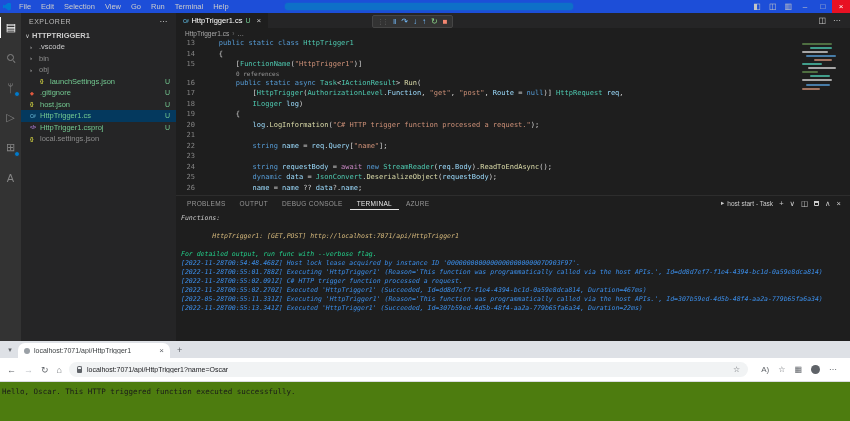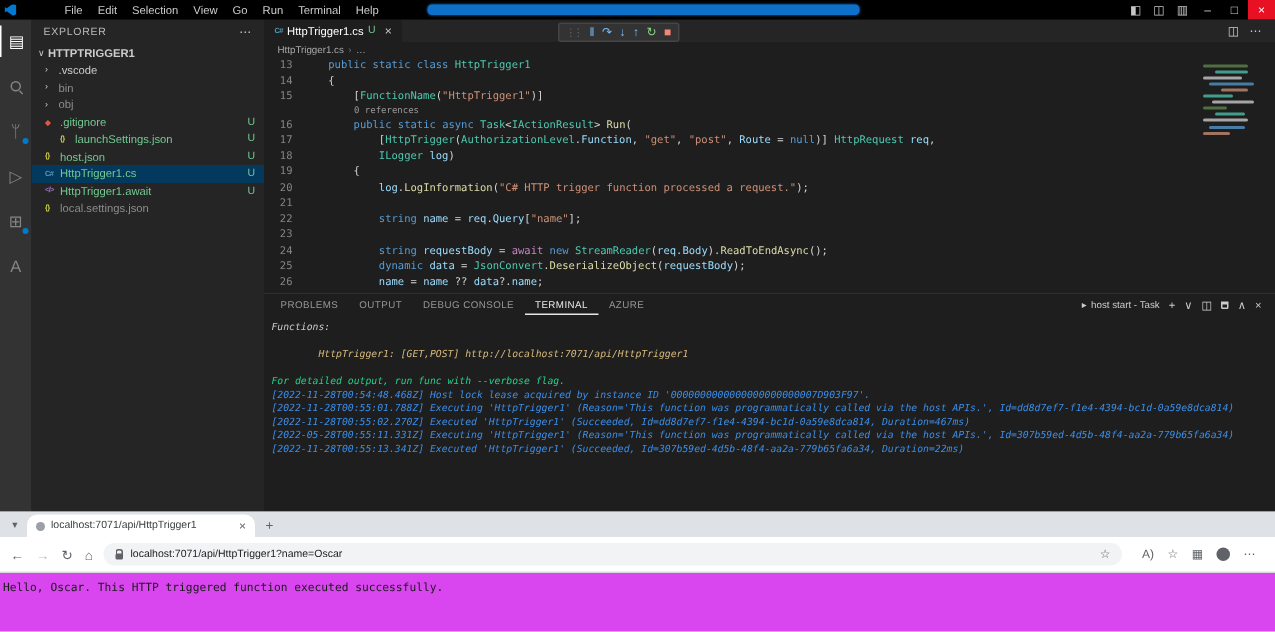--- a/index.html
+++ b/index.html
@@ -1,21 +1,21 @@
 <!DOCTYPE html>
 <html><head>
 <meta charset="utf-8">
 <style>
   *{margin:0;padding:0;box-sizing:border-box;}
   html,body{width:850px;height:421px;overflow:hidden;background:#fff;font-family:"Liberation Sans",sans-serif;}
   #root{position:relative;width:850px;height:421px;}
 
   
   .vscode{position:absolute;top:0;left:0;width:850px;height:341px;background:#1e1e1e;display:flex;flex-direction:column;}
-  .titlebar{flex:0 0 13px;height:13px;background:#000000;display:flex;align-items:center;position:relative;z-index:6;gap:24px;}
+  .titlebar{flex:0 0 13px;height:13px;background:#1d4ed8;display:flex;align-items:center;position:relative;z-index:6;}
   .vscode-logo{width:14px;height:13px;display:flex;align-items:center;justify-content:center;}
   .logo-glyph{width:8px;height:8px;background:#0078d4;clip-path:polygon(70% 0,100% 12%,100% 88%,70% 100%,18% 62%,0 74%,0 26%,18% 38%);}
   .menubar{display:flex;align-items:center;}
   .menu-item{font-size:7.5px;color:#cccccc;padding:0 5px;cursor:default;}
   .title-progress{position:absolute;left:285px;top:3px;width:288px;height:7px;border-radius:3px;background:#0e70c8;box-shadow:0 0 2px #0e70c8;}
   .titlebar-right{margin-left:auto;display:flex;align-items:center;height:13px;}
   .layout-btn{color:#c5c5c5;font-size:8px;padding:0 4px;line-height:13px;}
   .win-btn{width:18px;height:13px;display:flex;align-items:center;justify-content:center;color:#cccccc;font-size:8px;}
   .win-btn.close{background:#e81123;color:#ffffff;}
 
@@ -92,21 +92,21 @@
   .bnav{display:flex;align-items:center;gap:8px;}
   .nav-btn{color:#5f6368;font-size:9px;}
   .nav-btn.disabled{color:#bdc1c6;}
   .addrbar{flex:1;height:15px;background:#f1f3f4;border-radius:8px;display:flex;align-items:center;padding:0 8px;gap:5px;font-size:7px;color:#202124;min-width:0;}
   .addrbar .url{flex:1;white-space:nowrap;overflow:hidden;}
   .addrbar .star{color:#5f6368;font-size:8px;}
   .lock{display:inline-block;width:5px;height:4px;background:#5f6368;border-radius:1px;position:relative;margin-top:2px;flex:0 0 5px;}
   .lock::before{content:"";position:absolute;top:-3px;left:0px;width:3px;height:3px;border:1px solid #5f6368;border-bottom:none;border-radius:2px 2px 0 0;}
   .bright{display:flex;align-items:center;gap:9px;padding:0 6px;color:#5f6368;font-size:8px;}
   .avatar{width:9px;height:9px;border-radius:50%;background:#5f6368;display:inline-block;}
-  .bcontent{flex:1;background:#d946ef;padding:5px 0 0 2px;font-family:"DejaVu Sans Mono","Liberation Mono",monospace;font-size:7.5px;color:#1a1a1a;}
+  .bcontent{flex:1;background:#4d7c0f;padding:5px 0 0 2px;font-family:"DejaVu Sans Mono","Liberation Mono",monospace;font-size:7.5px;color:#1a1a1a;}
 </style>
 </head>
 <body>
 
 <div id="root">
 
   <div class="vscode">
     <div class="titlebar">
       <div class="vscode-logo">
           <span class="logo-glyph"></span>
@@ -169,43 +169,43 @@
               <span class="label">.vscode</span>
             </div>
             <div class="tree-row dim">
               <span class="chev">›</span>
               <span class="label">bin</span>
             </div>
             <div class="tree-row dim">
               <span class="chev">›</span>
               <span class="label">obj</span>
             </div>
+            <div class="tree-row indent1 green">
+              <span class="ficon" style="color: rgb(203, 203, 65);">{}</span>
+              <span class="label">launchSettings.json</span>
+              <span class="git-badge">U</span>
+            </div>
             <div class="tree-row green">
               <span class="ficon" style="color: rgb(224, 88, 62);">◆</span>
               <span class="label">.gitignore</span>
               <span class="git-badge">U</span>
             </div>
-            <div class="tree-row indent1 green">
-              <span class="ficon" style="color: rgb(203, 203, 65);">{}</span>
-              <span class="label">launchSettings.json</span>
-              <span class="git-badge">U</span>
-            </div>
             <div class="tree-row green">
               <span class="ficon" style="color: rgb(203, 203, 65);">{}</span>
               <span class="label">host.json</span>
               <span class="git-badge">U</span>
             </div>
             <div class="tree-row selected green">
               <span class="ficon" style="color: rgb(81, 154, 186);">C#</span>
               <span class="label">HttpTrigger1.cs</span>
               <span class="git-badge">U</span>
             </div>
             <div class="tree-row green">
               <span class="ficon" style="color: rgb(160, 116, 196);">&lt;/&gt;</span>
-              <span class="label">HttpTrigger1.await</span>
+              <span class="label">HttpTrigger1.csproj</span>
               <span class="git-badge">U</span>
             </div>
             <div class="tree-row dim">
               <span class="ficon" style="color: rgb(203, 203, 65);">{}</span>
               <span class="label">local.settings.json</span>
             </div>
           </div>
       </div>
       <div class="editor-col">
         <div class="tabbar">
@@ -290,20 +290,21 @@
             </div>
           </div>
           <div class="terminal">
               <div class="term-line tc-white">Functions:</div>
               <div class="term-line tc-white">&nbsp;</div>
               <div class="term-line tc-yellow">        HttpTrigger1: [GET,POST] http://localhost:7071/api/HttpTrigger1</div>
               <div class="term-line tc-white">&nbsp;</div>
               <div class="term-line tc-green">For detailed output, run func with --verbose flag.</div>
               <div class="term-line tc-blue">[2022-11-28T00:54:48.468Z] Host lock lease acquired by instance ID '0000000000000000000000007D903F97'.</div>
               <div class="term-line tc-blue">[2022-11-28T00:55:01.788Z] Executing 'HttpTrigger1' (Reason='This function was programmatically called via the host APIs.', Id=dd8d7ef7-f1e4-4394-bc1d-0a59e8dca814)</div>
+              <div class="term-line tc-blue">[2022-11-28T00:55:02.091Z] C# HTTP trigger function processed a request.</div>
               <div class="term-line tc-blue">[2022-11-28T00:55:02.270Z] Executed 'HttpTrigger1' (Succeeded, Id=dd8d7ef7-f1e4-4394-bc1d-0a59e8dca814, Duration=467ms)</div>
               <div class="term-line tc-blue">[2022-05-28T00:55:11.331Z] Executing 'HttpTrigger1' (Reason='This function was programmatically called via the host APIs.', Id=307b59ed-4d5b-48f4-aa2a-779b65fa6a34)</div>
               <div class="term-line tc-blue">[2022-11-28T00:55:13.341Z] Executed 'HttpTrigger1' (Succeeded, Id=307b59ed-4d5b-48f4-aa2a-779b65fa6a34, Duration=22ms)</div>
             </div>
         </div>
       </div>
     </div>
   </div>
 
   <div class="browser">

